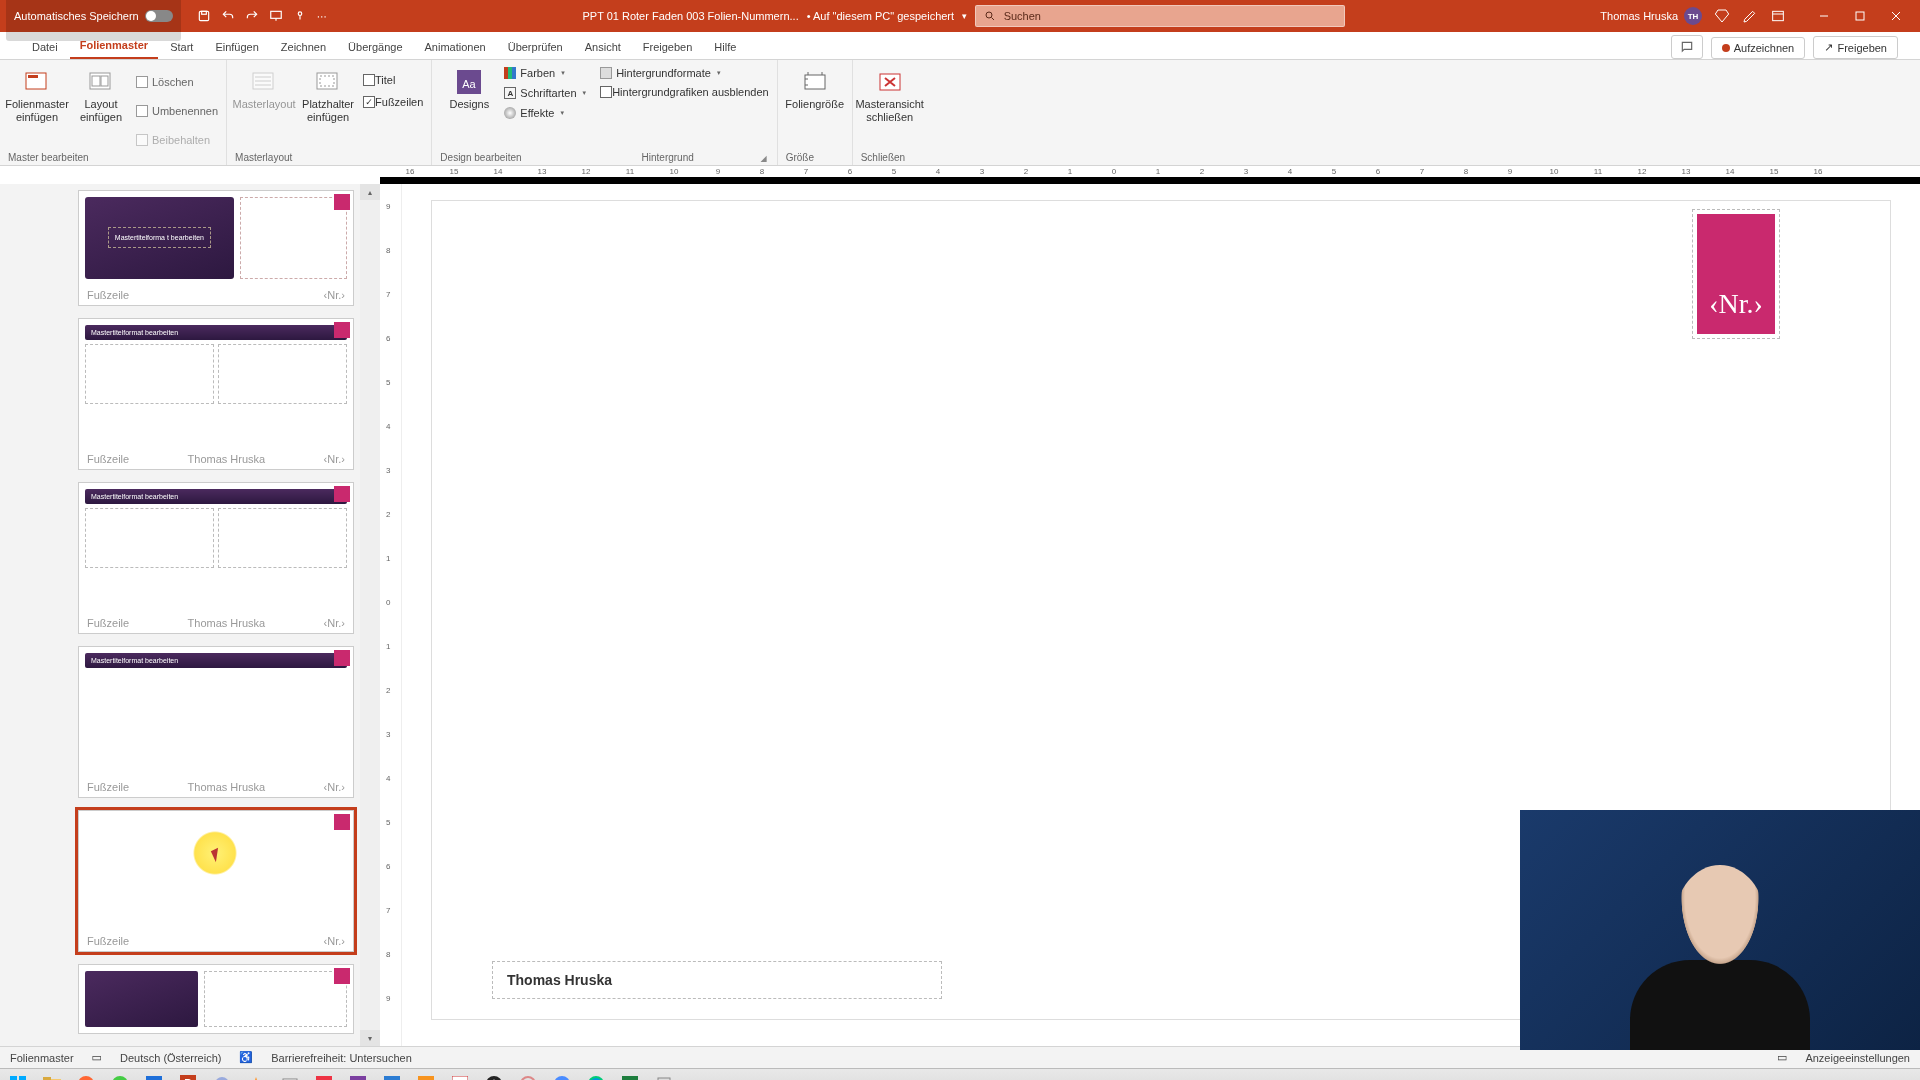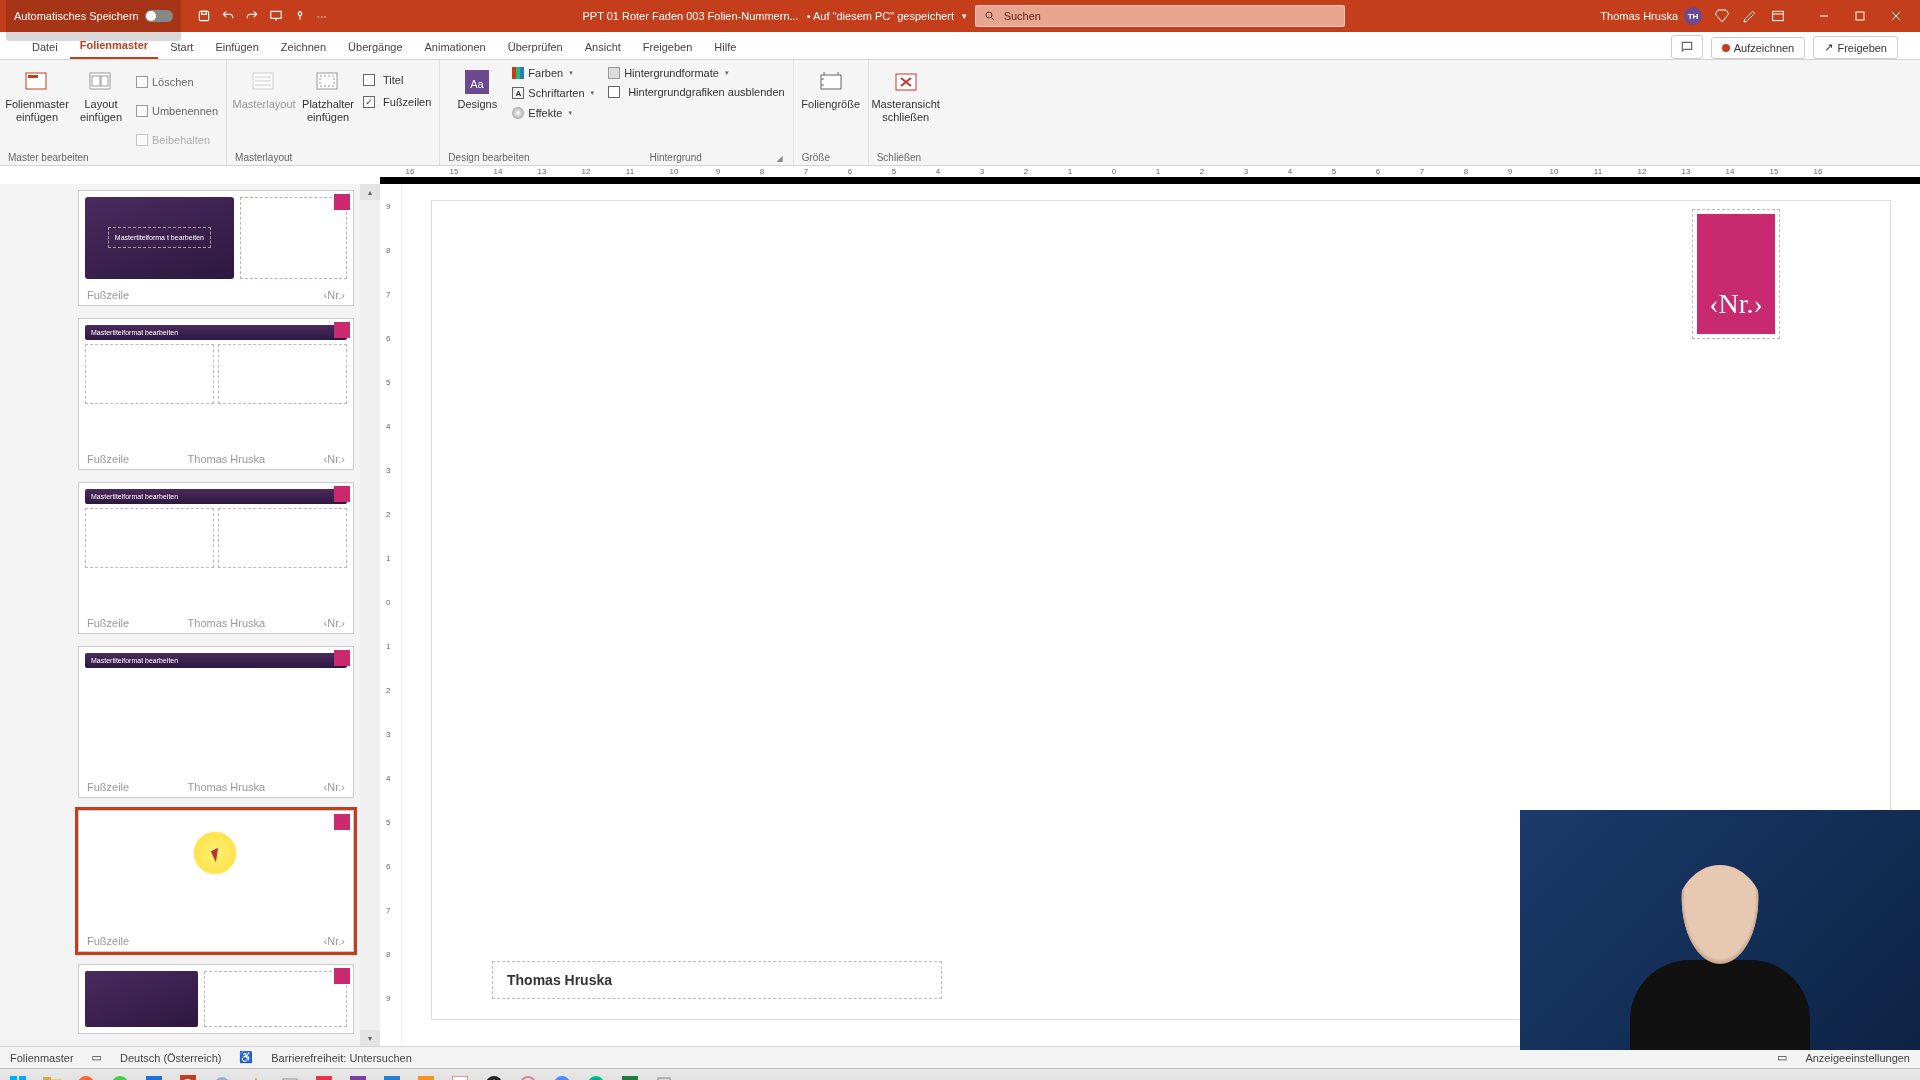--- a/index.html
+++ b/index.html
@@ -32,21 +32,21 @@
 
 .ribbon{height:106px;background:#f5f5f5;border-bottom:1px solid #d4d4d4;display:flex;padding:0;}
 .group{border-right:1px solid #e0e0e0;padding:4px 8px 0 8px;display:flex;flex-direction:column;justify-content:space-between;}
 .group .row{display:flex;align-items:flex-start;gap:6px;}
 .group .label{font-size:10px;text-align:right;color:#666;padding-bottom:2px;}
 .bigbtn{display:flex;flex-direction:column;align-items:center;justify-content:center;width:58px;padding-top:4px;gap:2px;color:#333;text-align:center;font-size:10px;line-height:1.15;}
 .bigbtn .ico{width:28px;height:28px;display:flex;align-items:center;justify-content:center;}
 .smallstack{display:flex;flex-direction:column;gap:17px;margin-top:12px;}
 .smallbtn{display:flex;align-items:center;gap:4px;font-size:10px;color:#666;}
 .smallbtn .sq{width:12px;height:12px;border:1px solid #999;background:#fff;}
-.chk{display:flex;align-items:center;gap:8px;font-size:10px;color:#333;}
+.chk{display:flex;align-items:center;gap:0;font-size:10px;color:#333;}
 .chk .box{width:12px;height:12px;border:1px solid #666;background:#fff;display:flex;align-items:center;justify-content:center;}
 .chk .box.checked::after{content:"✓";font-size:9px;color:#333;}
 .dd{display:flex;align-items:center;gap:4px;font-size:10px;color:#333;padding:1px 0;}
 .dd .sw{width:12px;height:12px;}
 .dd::after{content:"▾";font-size:7px;color:#666;margin-left:2px;}
 .groupfooter{display:flex;justify-content:space-between;align-items:center;}
 .dlaunch{font-size:8px;color:#888;margin-left:auto;padding-right:2px;}
 
 
 .ruler-h{height:18px;background:#fff;display:flex;align-items:center;position:relative;margin-left:380px;border-bottom:7px solid #000000;}

